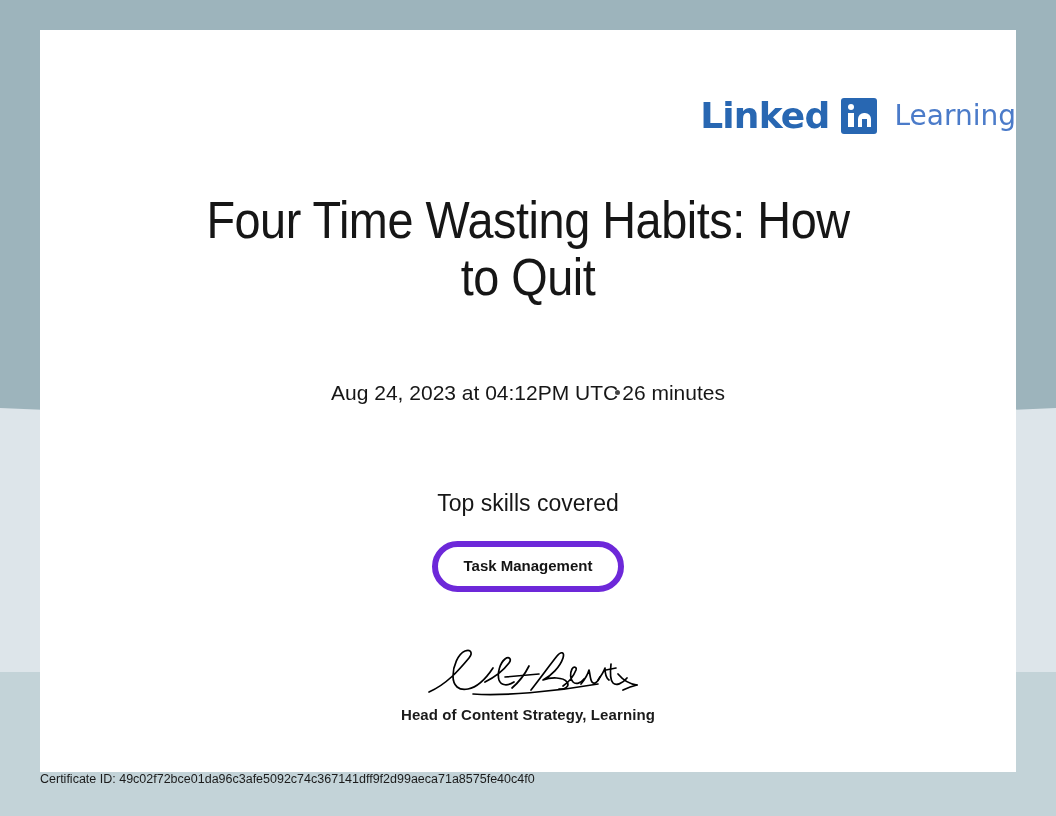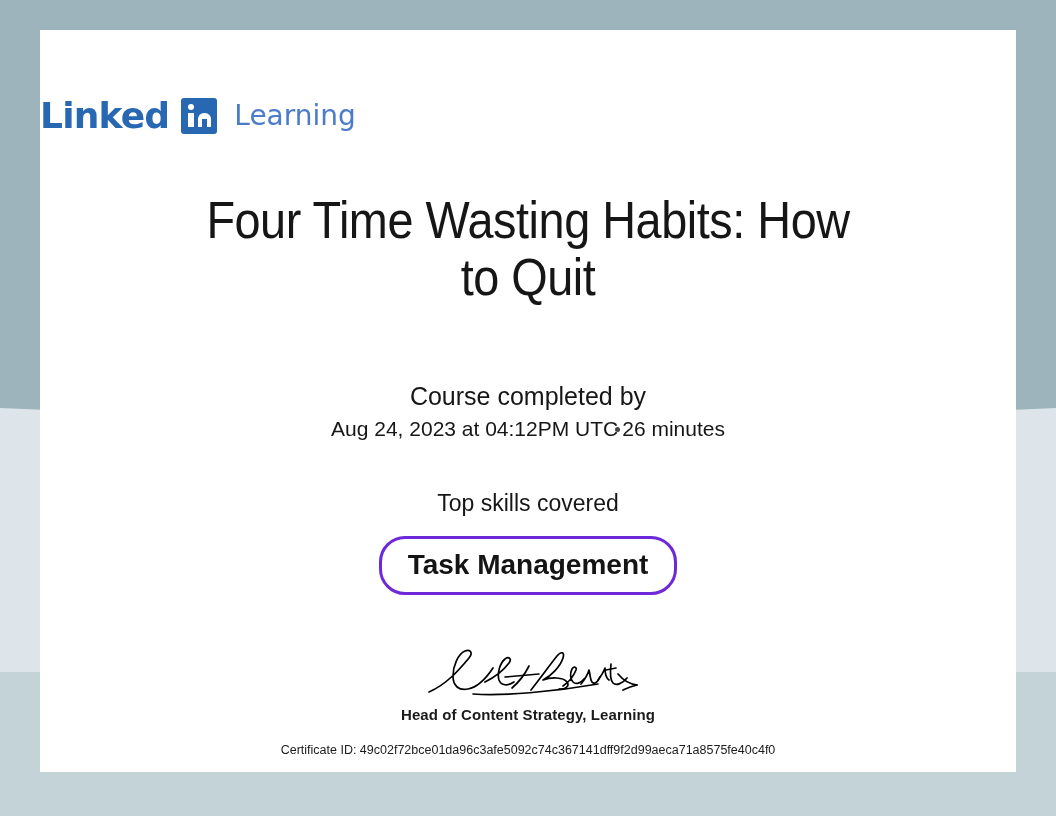--- a/index.html
+++ b/index.html
@@ -36,21 +36,21 @@
 
   
   #brand-logo {
     position: absolute;
     left: 0;
     right: 0;
     top: 62px;
     height: 48px;
     display: flex;
     align-items: center;
-    justify-content: flex-start;
+    justify-content: flex-end;
     gap: 8px;
   }
   .logo-word {
     font-family: "DejaVu Sans", sans-serif;
     font-size: 36px;
     font-weight: 700;
     color: #2867b2;
     letter-spacing: -0.8px;
     line-height: 1;
   }
@@ -158,38 +158,37 @@
   #skills-section {
     position: absolute;
     left: 0;
     right: 0;
     top: 460px;
     text-align: center;
   }
   #skills-heading {
     font-size: 23px;
     color: #161616;
-    margin-bottom: 6px;
+    margin-bottom: 24px;
   }
   #skills-list {
     display: flex;
     justify-content: center;
     gap: 12px;
   }
   .skill-pill {
     display: inline-block;
-    border: 3px solid #6d28d9;
+    border: 6px solid #6d28d9;
     border-radius: 26px;
     padding: 11px 26px;
-    font-size: 28px;
+    font-size: 15px;
     font-weight: 700;
     color: #141414;
     background: #fff;
     line-height: 1.1;
-    margin-top: 13px;
   }
 
   
   #signature-block {
     position: absolute;
     left: 0;
     right: 0;
     top: 612px;
     text-align: center;
   }
@@ -205,22 +204,22 @@
     color: #1b1b1b;
     margin-top: 4px;
     letter-spacing: 0.1px;
   }
 
   
   #certificate-id {
     position: absolute;
     left: 0;
     right: 0;
-    top: 713px;
-    text-align: center;
+    top: 742px;
+    text-align: left;
     font-size: 12.5px;
     color: #1b1b1b;
   }
 
   
   #completion-seal {
     position: absolute;
     left: 855px;
     top: 614px;
     width: 136px;
@@ -246,21 +245,20 @@
       <span class="in-stem"></span>
       <span class="in-arch"></span>
       <span class="in-notch"></span>
     </span>
     <span class="logo-learning">Learning</span>
   </div>
 
   <div id="course-title">Four Time Wasting Habits: How to Quit</div>
 
   <div id="completion-block">
-    <div id="completed-by-label">Course completed by</div>
     <div id="completion-details">
       <span>Aug 24, 2023 at 04:12PM UTC</span><span class="sep-dot"></span><span>26 minutes</span>
     </div>
   </div>
 
   <div id="skills-section">
     <div id="skills-heading">Top skills covered</div>
     <div id="skills-list">
       <span class="skill-pill">Task Management</span>
     </div>

